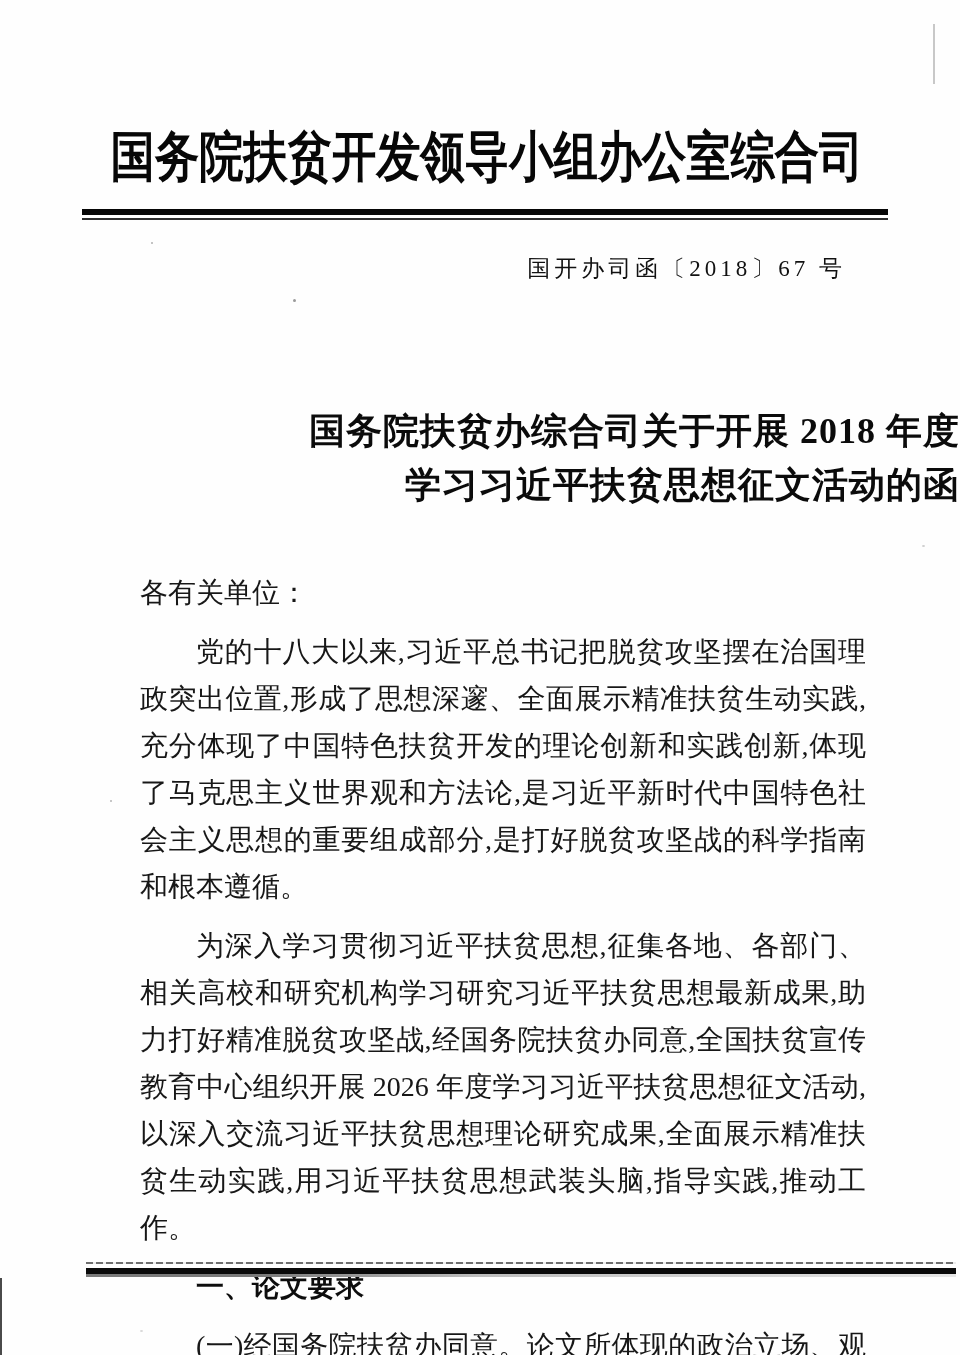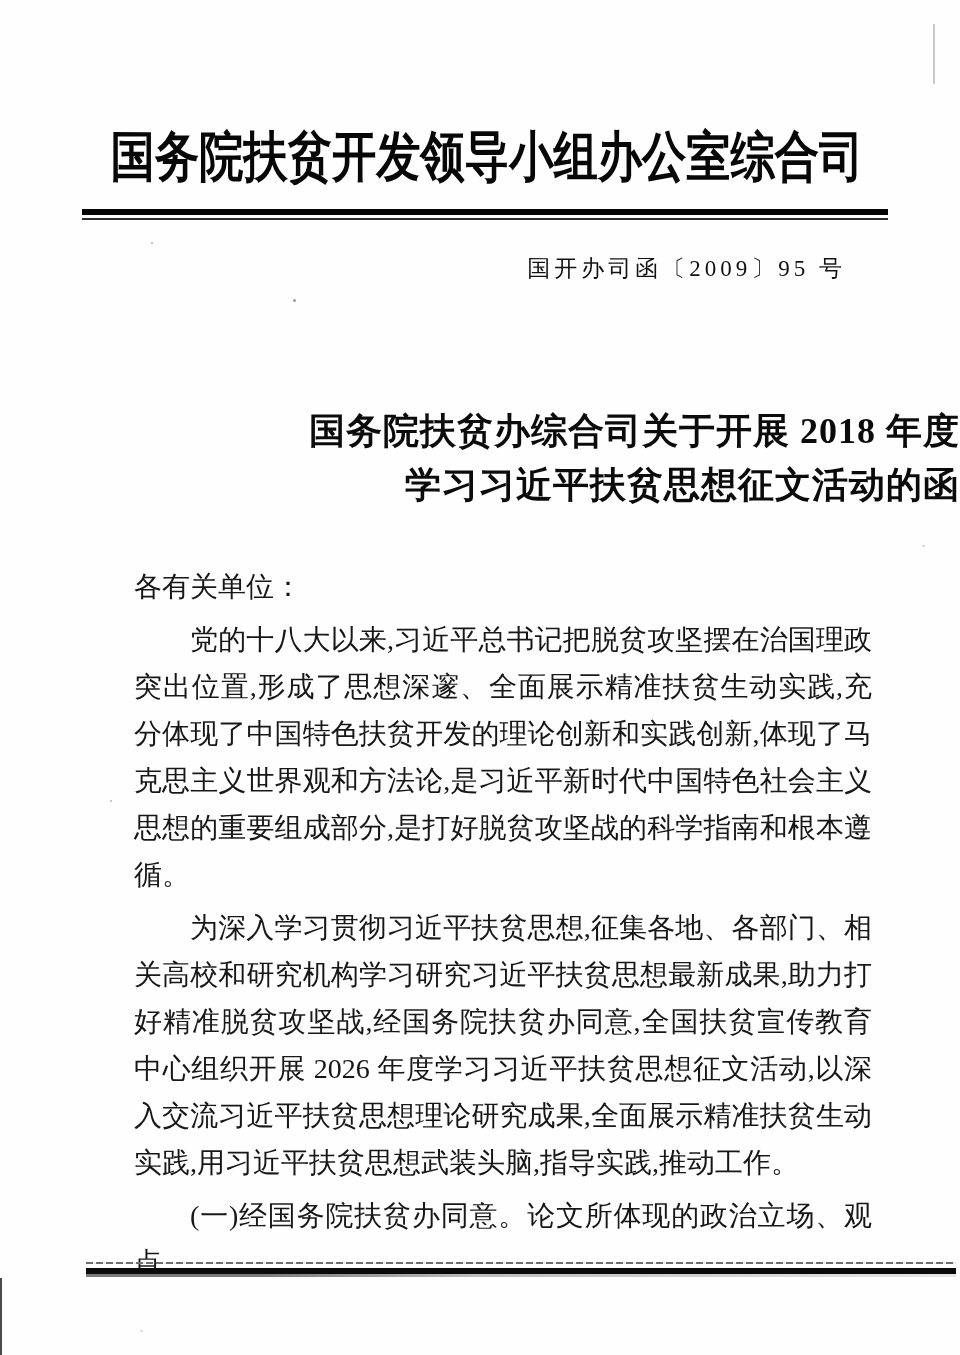--- a/index.html
+++ b/index.html
@@ -63,21 +63,21 @@
     position: absolute;
     top: 557px;
     left: 128px;
     width: 750px;
     font-size: 28px;
     line-height: 47px;
     text-align: justify;
     text-justify: inter-ideograph;
     color: #171717;
   }
-  .body-text p { margin: 6px; }
+  .body-text p { margin: 12px; }
   .salutation { text-indent: 0; }
   .para { text-indent: 2em; }
   .section-heading { text-indent: 2em; font-weight: 700; color: #0d0d0d; }
 
   
   .foot-rule { position: absolute; top: 1262px; left: 86px; width: 870px; }
   .foot-rule .rule-thin {
     height: 2px;
     background: repeating-linear-gradient(90deg, #6e6e6e 0 7px, rgba(110,110,110,0.12) 7px 10px);
   }
@@ -96,31 +96,32 @@
 
 <div class="page">
 
   <div class="letterhead">国务院扶贫开发领导小组办公室综合司</div>
 
   <div class="head-rule">
     <div class="rule-thick"></div>
     <div class="rule-thin"></div>
   </div>
 
-  <div class="doc-number">国开办司函〔2009〕95 号</div>
+  <div class="doc-number">国开办司函〔2018〕67 号</div>
 
   <div class="doc-title">
     <div>国务院扶贫办综合司关于开展 2018 年度</div>
     <div>学习习近平扶贫思想征文活动的函</div>
   </div>
 
   <div class="body-text">
     <p class="salutation">各有关单位：</p>
     <p class="para">党的十八大以来,习近平总书记把脱贫攻坚摆在治国理政突出位置,形成了思想深邃、全面展示精准扶贫生动实践,充分体现了中国特色扶贫开发的理论创新和实践创新,体现了马克思主义世界观和方法论,是习近平新时代中国特色社会主义思想的重要组成部分,是打好脱贫攻坚战的科学指南和根本遵循。</p>
     <p class="para">为深入学习贯彻习近平扶贫思想,征集各地、各部门、相关高校和研究机构学习研究习近平扶贫思想最新成果,助力打好精准脱贫攻坚战,经国务院扶贫办同意,全国扶贫宣传教育中心组织开展 2026 年度学习习近平扶贫思想征文活动,以深入交流习近平扶贫思想理论研究成果,全面展示精准扶贫生动实践,用习近平扶贫思想武装头脑,指导实践,推动工作。</p>
+    <p class="section-heading">一、论文要求</p>
     <p class="para">(一)经国务院扶贫办同意。论文所体现的政治立场、观点、</p>
   </div>
 
   <div class="foot-rule">
     <div class="rule-thin"></div>
     <div class="rule-thick"></div>
     <div class="rule-tail"></div>
   </div>
 
   <div class="speck" style="left:933px; top:24px; width:2px; height:60px; background:#c8c8c8; border-radius:0;"></div>

